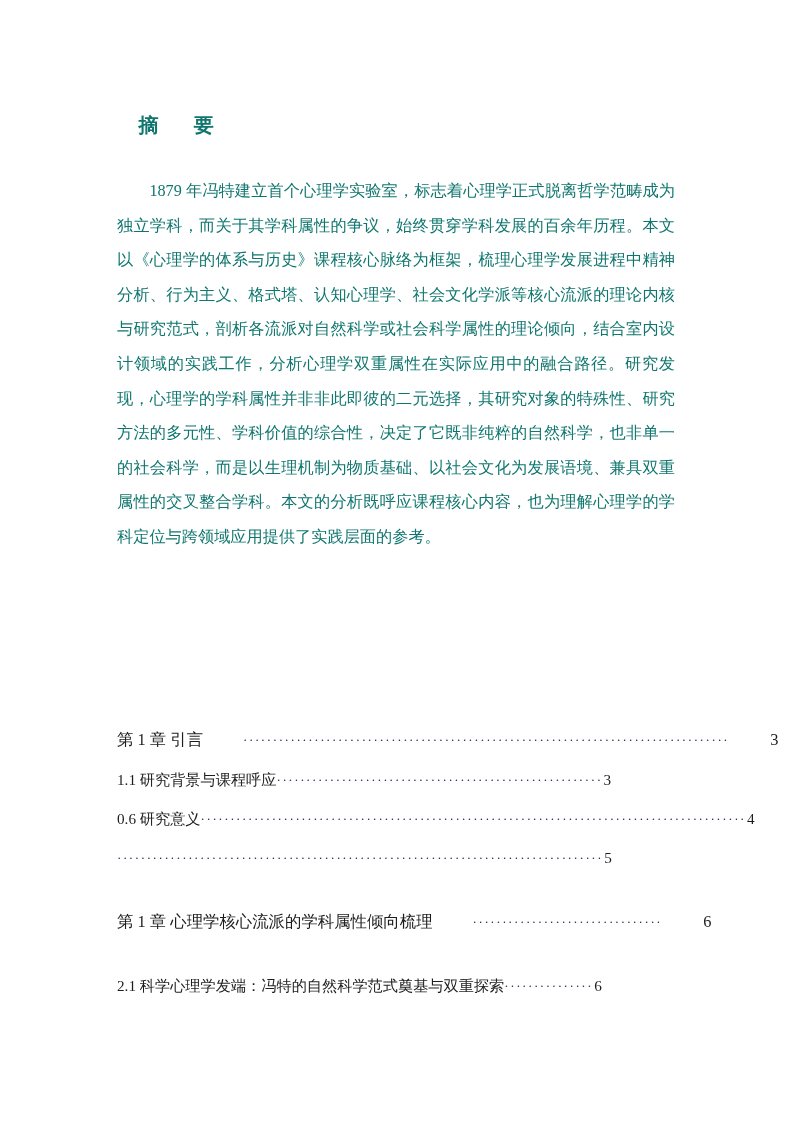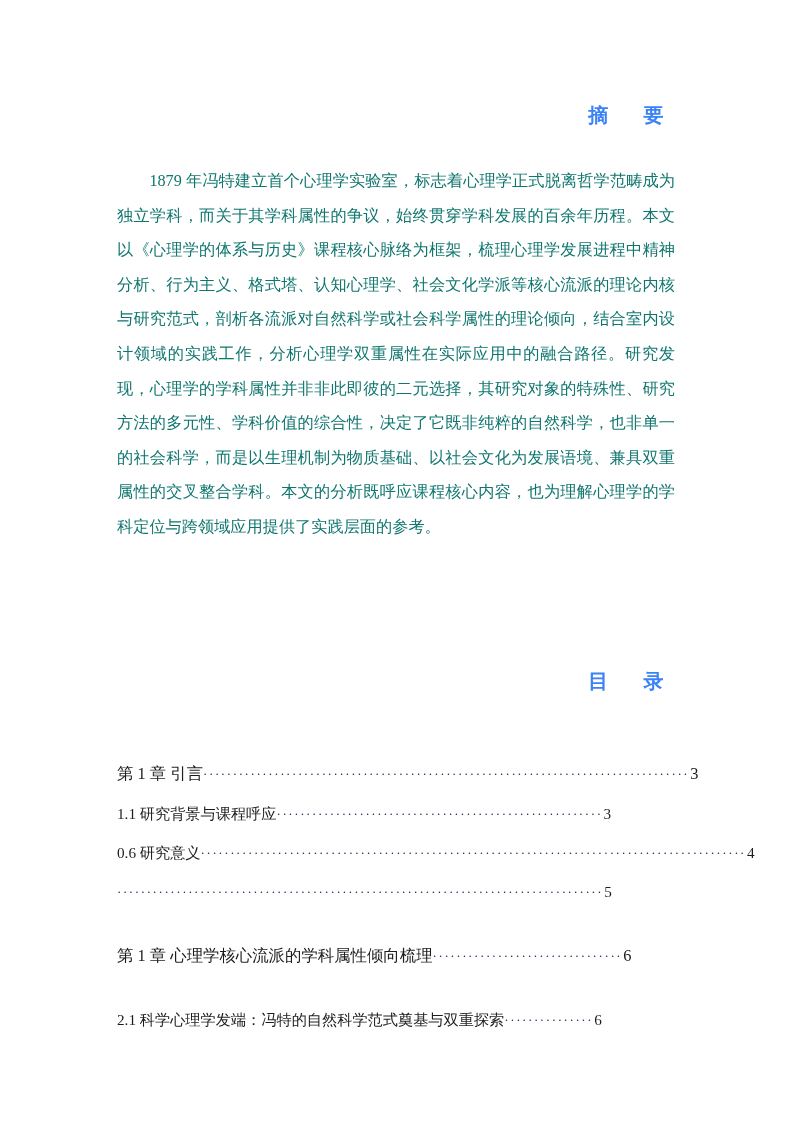--- a/index.html
+++ b/index.html
@@ -29,26 +29,26 @@
   .abstract-section {
     position: absolute;
     left: 117px;
     top: 96px;
     width: 558px;
   }
 
   .doc-heading {
     font-size: 20px;
     font-weight: bold;
-    text-align: right;
+    text-align: left;
     letter-spacing: 0.38em;
     text-indent: 0.38em;
     line-height: 1.5;
-    margin: 4px;
-    color: #3b82f6;
+    margin: 14px;
+    color: #0f766e;
   }
 
   .abstract-body {
     margin: 0;
     margin-top: 34px;
     font-size: 16.2px;
     line-height: 34.6px;
     text-align: justify;
     text-justify: inter-ideograph;
     text-indent: 2em;
@@ -74,20 +74,21 @@
   .toc-entry {
     display: flex;
     align-items: baseline;
     white-space: nowrap;
     color: #1d1d1d;
   }
 
   .toc-entry.level-1 {
     font-size: 16.4px;
     line-height: 40px;
+    gap: 40px;
   }
 
   .toc-entry.level-2 {
     font-size: 15.2px;
     line-height: 38px;
   }
 
   .toc-entry.gap-before {
     margin-top: 24px;
   }
@@ -115,21 +116,20 @@
 <body>
 
 <div class="page">
 
   <section class="abstract-section">
     <h1 class="doc-heading">摘　要</h1>
     <p class="abstract-body">1879 年冯特建立首个心理学实验室，标志着心理学正式脱离哲学范畴成为独立学科，而关于其学科属性的争议，始终贯穿学科发展的百余年历程。本文以《心理学的体系与历史》课程核心脉络为框架，梳理心理学发展进程中精神分析、行为主义、格式塔、认知心理学、社会文化学派等核心流派的理论内核与研究范式，剖析各流派对自然科学或社会科学属性的理论倾向，结合室内设计领域的实践工作，分析心理学双重属性在实际应用中的融合路径。研究发现，心理学的学科属性并非非此即彼的二元选择，其研究对象的特殊性、研究方法的多元性、学科价值的综合性，决定了它既非纯粹的自然科学，也非单一的社会科学，而是以生理机制为物质基础、以社会文化为发展语境、兼具双重属性的交叉整合学科。本文的分析既呼应课程核心内容，也为理解心理学的学科定位与跨领域应用提供了实践层面的参考。</p>
   </section>
 
   <section class="toc-section">
-    <h1 class="doc-heading">目　录</h1>
     <ul class="toc-list">
         <li class="toc-entry level-1">
           <span class="toc-label">第 1 章  引言 </span>
           <span class="toc-leader">··················································································</span>
           <span class="toc-page">3</span>
         </li>
         <li class="toc-entry level-2">
           <span class="toc-label">1.1  研究背景与课程呼应</span>
           <span class="toc-leader">·······················································</span>
           <span class="toc-page">3</span>

